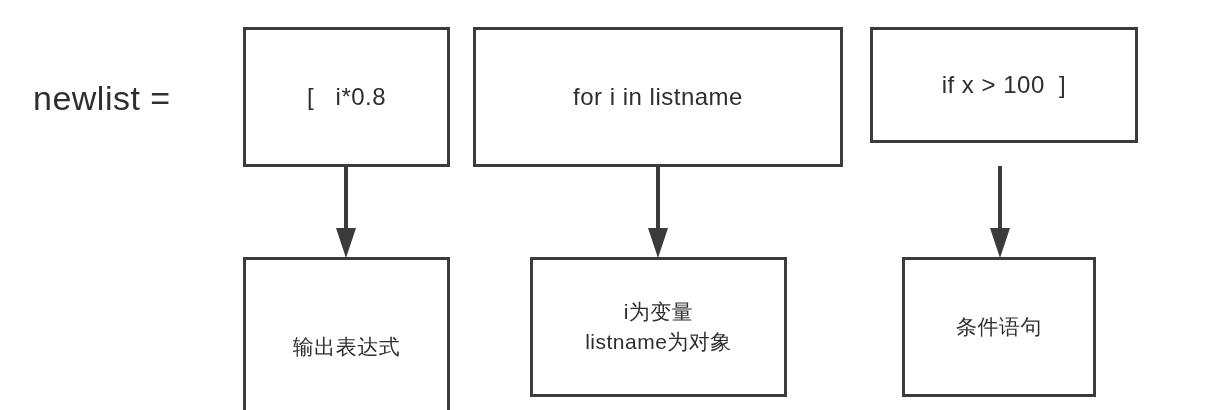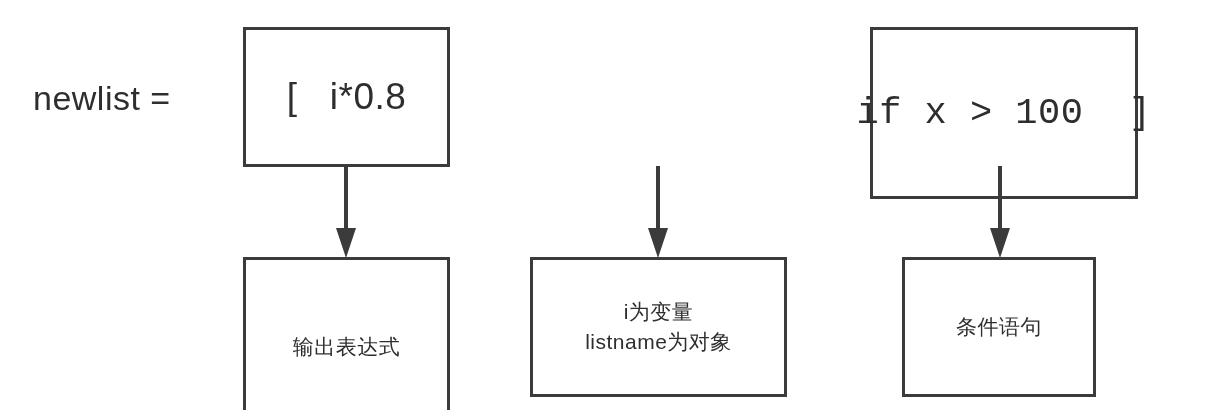--- a/index.html
+++ b/index.html
@@ -43,36 +43,36 @@
     text-align: center;
   }
   .node .node-text {
     display: block;
     color: #2e2e2e;
     white-space: pre;
   }
 
   
   .node.code .node-text {
-    font-size: 37px;
+    font-size: 24px;
     letter-spacing: 0.5px;
     line-height: 1.2;
   }
 
   
   .node.note .node-text {
     font-size: 21px;
     line-height: 1.45;
     letter-spacing: 0.5px;
   }
 
   
   #box-output-expr   { left: 243px; top: 27px;  width: 207px; height: 140px; }
   #box-iteration     { left: 473px; top: 27px;  width: 370px; height: 140px; }
-  #box-condition     { left: 870px; top: 27px;  width: 268px; height: 172px; font-family: Liberation Mono, monospace; }
+  #box-condition     { left: 870px; top: 27px;  width: 268px; height: 116px; }
 
   
   #note-output-expr  { left: 243px; top: 257px; width: 207px; height: 180px; }
   #note-iteration    { left: 530px; top: 257px; width: 257px; height: 140px; }
   #note-condition    { left: 902px; top: 257px; width: 194px; height: 140px; }
 
   
   .arrow {
     position: absolute;
     width: 26px;
@@ -88,20 +88,23 @@
 <body>
 
 <div id="canvas">
 
   <div class="assign-label">newlist =</div>
 
   <div class="node code" id="box-output-expr">
     <span class="node-text">[   i*0.8</span>
   </div>
 
+  <div class="node code" id="box-iteration">
+    <span class="node-text">for i in listname</span>
+  </div>
 
   <div class="node code" id="box-condition">
     <span class="node-text">if x &gt; 100  ]</span>
   </div>
 
   <div class="arrow" id="arrow-1">
     <svg width="26" height="92" viewBox="0 0 26 92" aria-hidden="true">
       <line x1="13" y1="0" x2="13" y2="72" stroke="#3b3b3b" stroke-width="4"></line>
       <polygon points="13,92 3,62 23,62" fill="#3b3b3b"></polygon>
     </svg>

